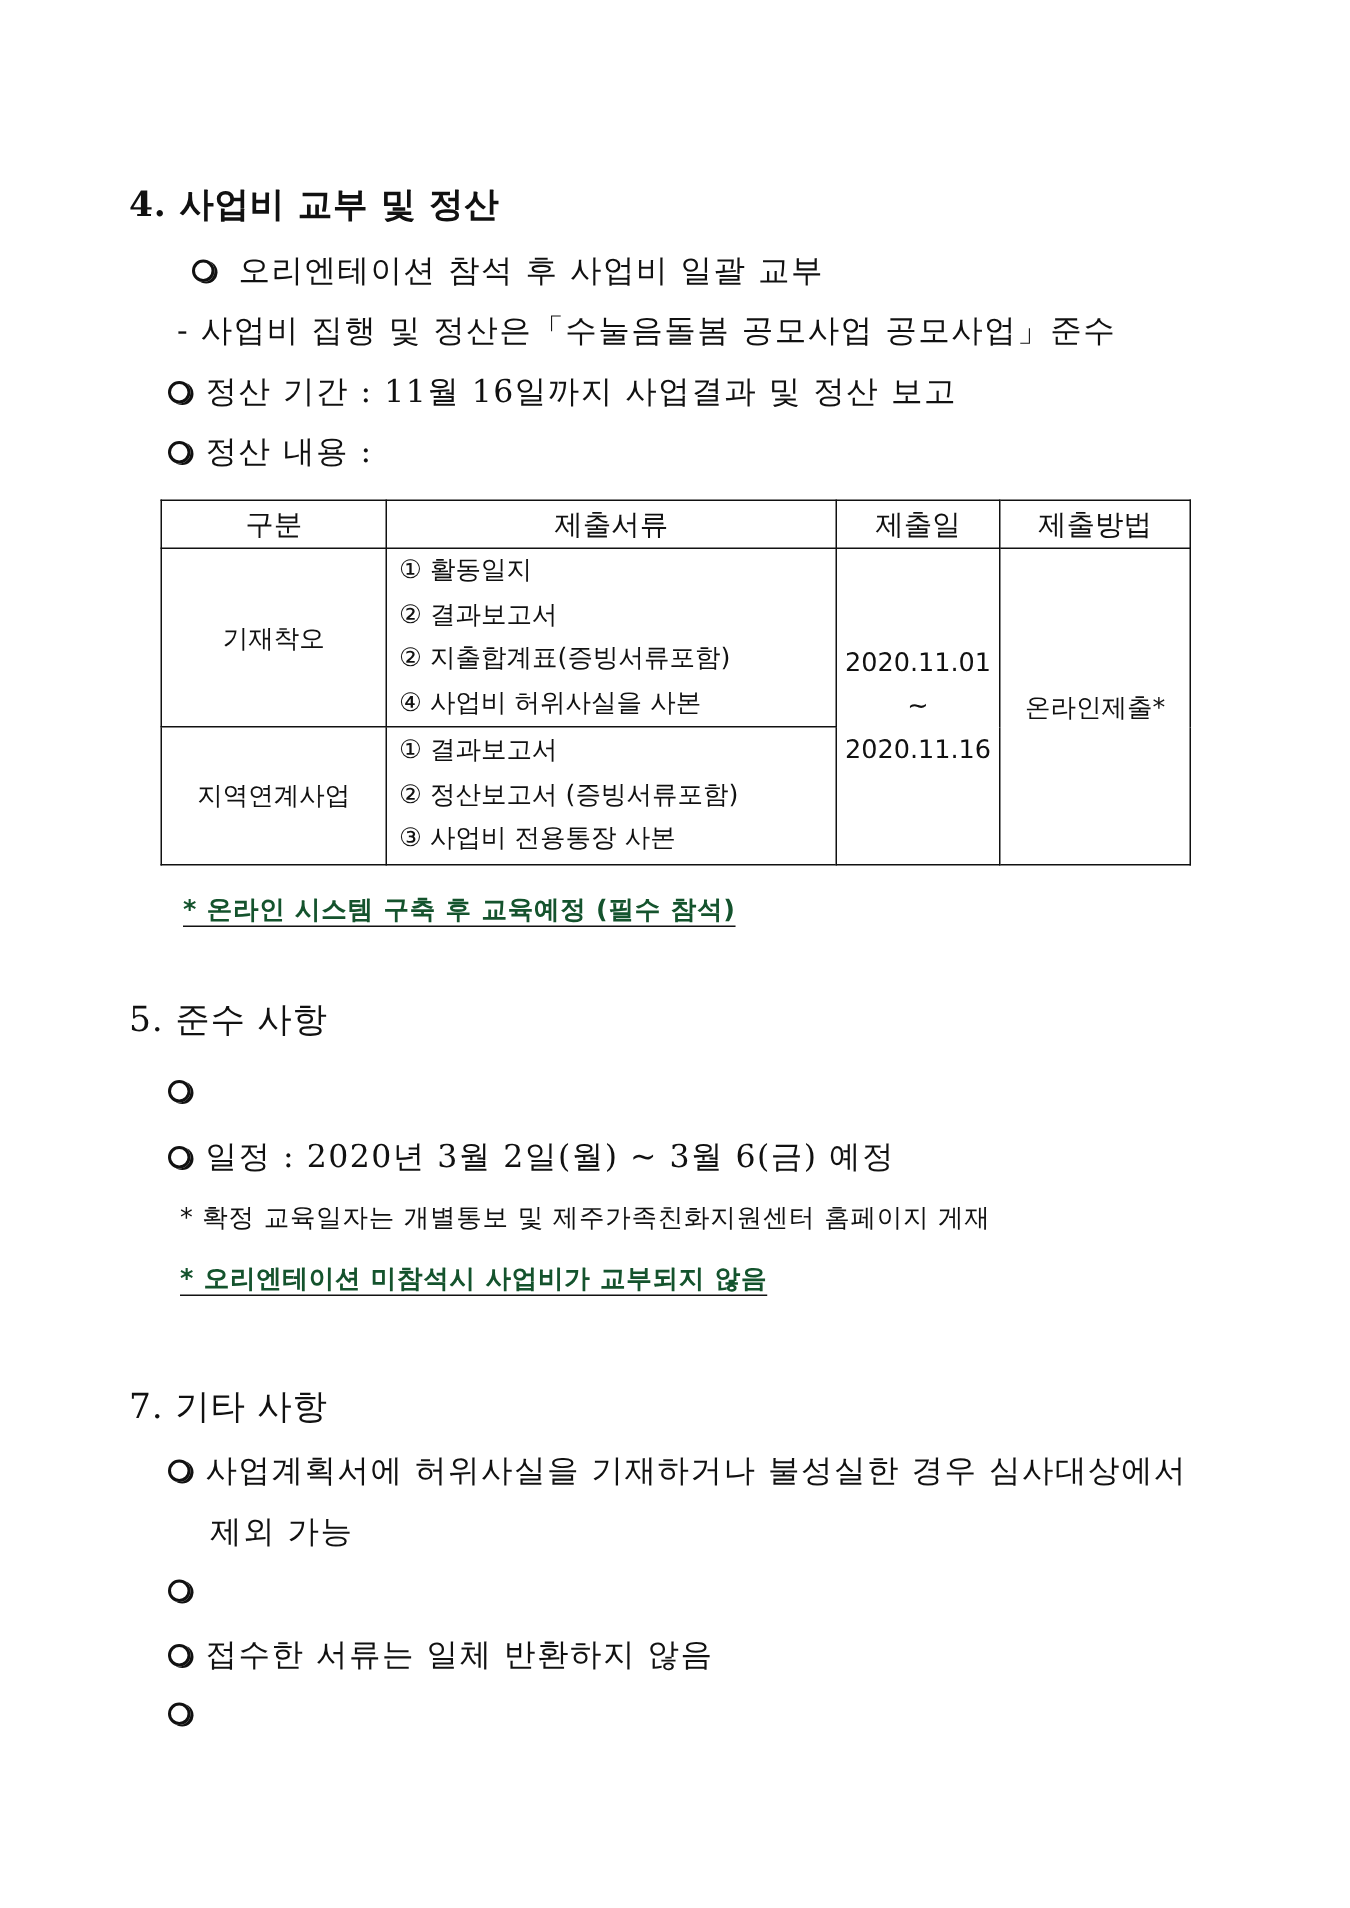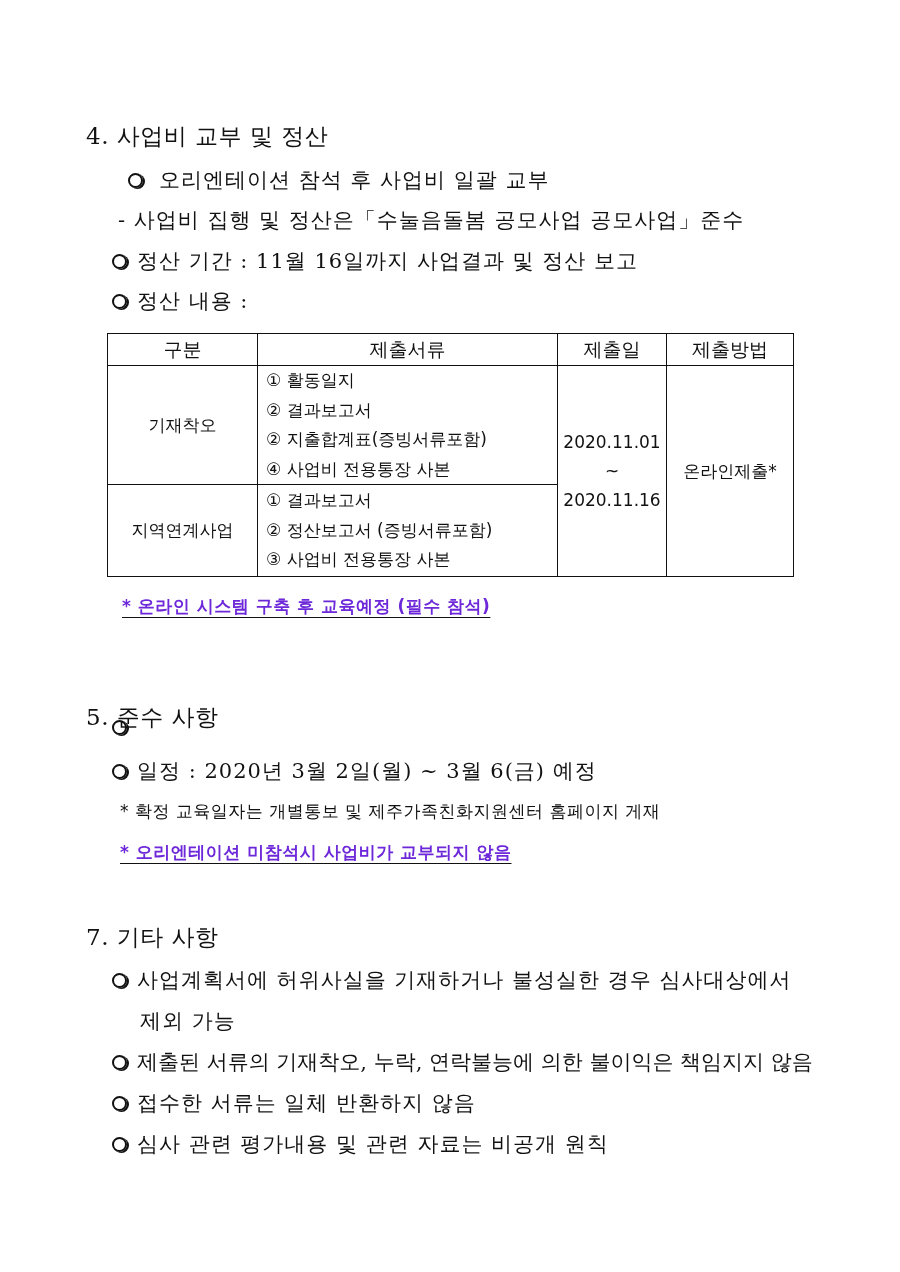--- a/index.html
+++ b/index.html
@@ -5,33 +5,33 @@
   html, body { margin:0; padding:0; background:#ffffff; }
   body { width:900px; height:1272px; position:relative; overflow:hidden;
          font-family:"DejaVu Serif","Liberation Serif",serif; color:#111; }
   .abs { position:absolute; white-space:nowrap; }
   .h { font-size:23px; letter-spacing:0.5px; }
   .ln { font-size:21px; letter-spacing:1px; }
   .bullet { display:inline-block; width:15px; height:15px; border-radius:50%;
             border:2px solid #111; box-shadow:2px 1px 0 0 #111; margin-right:10px;
             vertical-align:-1px; box-sizing:border-box; }
   .note { font-size:17px; font-weight:normal; font-family:"DejaVu Sans","Liberation Sans",sans-serif; letter-spacing:0.5px; }
-  .red { color:#6d28d9; text-decoration:underline; text-decoration-color:#111; text-underline-offset:5px; font-weight:bold; }
+  .red { color:#14532d; text-decoration:underline; text-decoration-color:#111; text-underline-offset:5px; font-weight:bold; }
   table { position:absolute; left:107px; top:333px; border-collapse:collapse;
           font-size:17px; font-family:"DejaVu Sans","Liberation Sans",sans-serif;padding-left:44px; }
   td, th { border:1.5px solid #111; padding:0; font-weight:normal; }
   th { height:31px; text-align:center; font-size:19px; font-family:"DejaVu Serif","Liberation Serif",serif; }
   td.c { text-align:center; }
   .docs div { height:29.5px; line-height:29.5px; padding-left:8px; }
   .date-line { line-height:29px; }
 </style>
 </head>
 <body>
 
-<div class="abs h" style="left:86px;top:121px;">4. 사업비 교부 및 정산</div>
+<div class="abs h" style="left:86px;top:121px;font-weight:bold;">4. 사업비 교부 및 정산</div>
 <div class="abs ln" style="left:128px;top:166px;">
   <span class="bullet"></span><span style="margin-left:6px">오리엔테이션 참석 후 사업비 일괄 교부</span>
 </div>
 <div class="abs ln" style="left:118px;top:206px;">- 사업비 집행 및 정산은「수눌음돌봄 공모사업 공모사업」준수</div>
 <div class="abs ln" style="left:112px;top:247px;">
   <span class="bullet"></span><span>정산 기간 : 11월 16일까지 사업결과 및 정산 보고</span>
 </div>
 <div class="abs ln" style="left:112px;top:287px;">
   <span class="bullet"></span><span>정산 내용 :</span>
 </div>
@@ -43,21 +43,21 @@
     <th style="width:299px">제출서류</th>
     <th style="width:108px">제출일</th>
     <th style="width:126px">제출방법</th>
   </tr>
   <tr>
     <td class="c" style="height:118px">기재착오</td>
     <td class="docs">
       <div>① 활동일지</div>
       <div>② 결과보고서</div>
       <div>② 지출합계표(증빙서류포함)</div>
-      <div>④ 사업비 전용통장 사본</div>
+      <div>④ 사업비 허위사실을 사본</div>
     </td>
     <td class="c" rowspan="2">
       <div class="date-line">2020.11.01</div>
       <div class="date-line">~</div>
       <div class="date-line">2020.11.16</div>
     </td>
     <td class="c" rowspan="2">온라인제출*</td>
   </tr>
   <tr>
     <td class="c" style="height:91px">지역연계사업</td>
@@ -65,36 +65,36 @@
       <div>① 결과보고서</div>
       <div>② 정산보고서 (증빙서류포함)</div>
       <div>③ 사업비 전용통장 사본</div>
     </td>
   </tr>
 </tbody>
   </table>
 
 <div class="abs note red" style="left:122px;top:595px;">* 온라인 시스템 구축 후 교육예정 (필수 참석)</div>
 
-<div class="abs h" style="left:86px;top:702px;">5. 준수 사항</div>
+<div class="abs h" style="left:86px;top:664px;">5. 준수 사항</div>
 <div class="abs ln" style="left:112px;top:715px;">
   <span class="bullet"></span>
 </div>
 <div class="abs ln" style="left:112px;top:757px;">
   <span class="bullet"></span><span>일정 : 2020년 3월 2일(월) ~ 3월 6(금) 예정</span>
 </div>
 <div class="abs note" style="left:120px;top:800px;">* 확정 교육일자는 개별통보 및 제주가족친화지원센터 홈페이지 게재</div>
 <div class="abs note red" style="left:120px;top:841px;text-align:right;">* 오리엔테이션 미참석시 사업비가 교부되지 않음</div>
 
 <div class="abs h" style="left:86px;top:922px;">7. 기타 사항</div>
 <div class="abs ln" style="left:112px;top:966px;">
   <span class="bullet"></span><span>사업계획서에 허위사실을 기재하거나 불성실한 경우 심사대상에서</span>
 </div>
 <div class="abs ln" style="left:140px;top:1007px;">제외 가능</div>
 <div class="abs ln" style="left:112px;top:1048px;">
-  <span class="bullet"></span><span style="letter-spacing:0">제출된 서류의 기재착오, 누락, 연락불능에 의한 불이익은 책임지지 않음</span>
+  <span class="bullet"></span>
 </div>
 <div class="abs ln" style="left:112px;top:1089px;">
   <span class="bullet"></span><span>접수한 서류는 일체 반환하지 않음</span>
 </div>
 <div class="abs ln" style="left:112px;top:1130px;">
-  <span class="bullet"></span><span>심사 관련 평가내용 및 관련 자료는 비공개 원칙</span>
+  <span class="bullet"></span>
 </div>
 
 </body></html>

